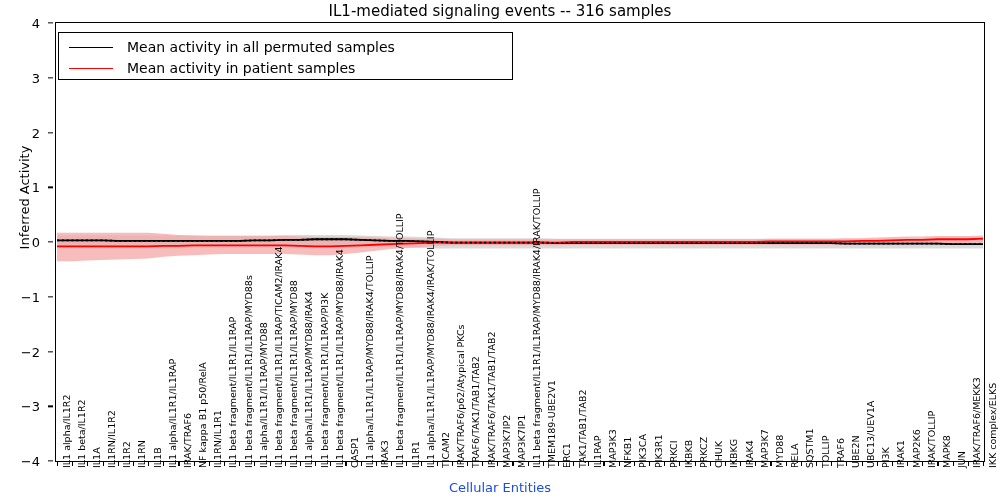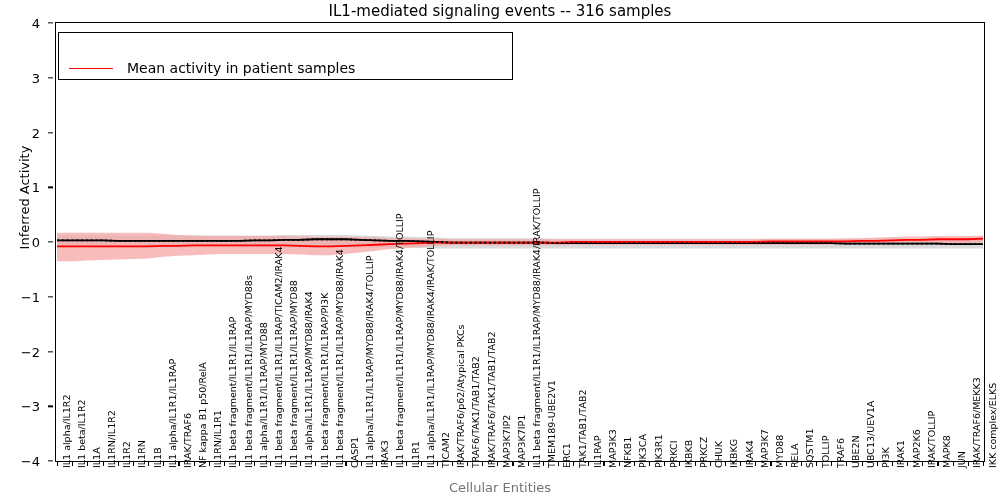--- a/index.html
+++ b/index.html
@@ -3,21 +3,21 @@
 <meta charset="utf-8">
 <style>
   html,body{margin:0;padding:0;background:#ffffff;}
   body{width:1000px;height:500px;overflow:hidden;font-family:"DejaVu Sans",sans-serif;}
   #root{position:relative;width:969px;height:500px;}
 
   .title{position:absolute;left:0;top:2px;width:1000px;text-align:center;font-size:15px;color:#000;}
 
   .ylabel{position:absolute;left:-56px;top:190px;width:160px;text-align:center;font-size:13px;color:#000;
           transform:rotate(-90deg);transform-origin:center center;}
-  .xlabel{position:absolute;left:0;top:480px;width:1000px;text-align:center;font-size:13px;color:#737373;}
+  .xlabel{position:absolute;left:0;top:480px;width:1000px;text-align:center;font-size:13px;color:#1d4ed8;}
 
   .plot{position:absolute;left:55px;top:22px;width:930px;height:440px;border:1.3px solid #000;box-sizing:border-box;overflow:hidden;background:#fff;}
   .ytickwrap{position:absolute;left:0;top:22px;width:48px;height:440px;}
   .yt{position:absolute;right:8px;transform:translateY(-50%);font-size:13px;color:#000;}
   .ytm{position:absolute;left:48px;width:5px;height:1.3px;background:#000;transform:translateY(-50%);}
 
   .xticks{position:absolute;left:55px;top:462px;width:930px;height:0;}
   .xlab{position:absolute;font-size:9.5px;color:#000;white-space:nowrap;
         transform-origin:left top;transform:rotate(-90deg);}
   .xtm{position:absolute;top:0;width:1.1px;height:4px;background:#000;}
@@ -190,19 +190,23 @@
       <div class="xlab" style="left: 885.959px; top: 6px;">MAPK8</div>
       <div class="xtm" style="left: 897.639px;"></div>
       <div class="xlab" style="left: 901.139px; top: 6px;">JUN</div>
       <div class="xtm" style="left: 912.82px;"></div>
       <div class="xlab" style="left: 916.32px; top: 6px;">IRAK/TRAF6/MEKK3</div>
       <div class="xtm" style="left: 928px;"></div>
       <div class="xlab" style="left: 931.5px; top: 6px;">IKK complex/ELKS</div>
     </div>
 
 <div class="legend" id="legend">
+      <div class="lgrow" style="top: 3px;">
+        <div class="lgline"></div>
+        <span class="lgtext">Mean activity in all permuted samples</span>
+      </div>
       <div class="lgrow" style="top: 24px;">
         <div class="lgline red"></div>
         <span class="lgtext">Mean activity in patient samples</span>
       </div>
     </div>
 
 </div>
 
 </body></html>

